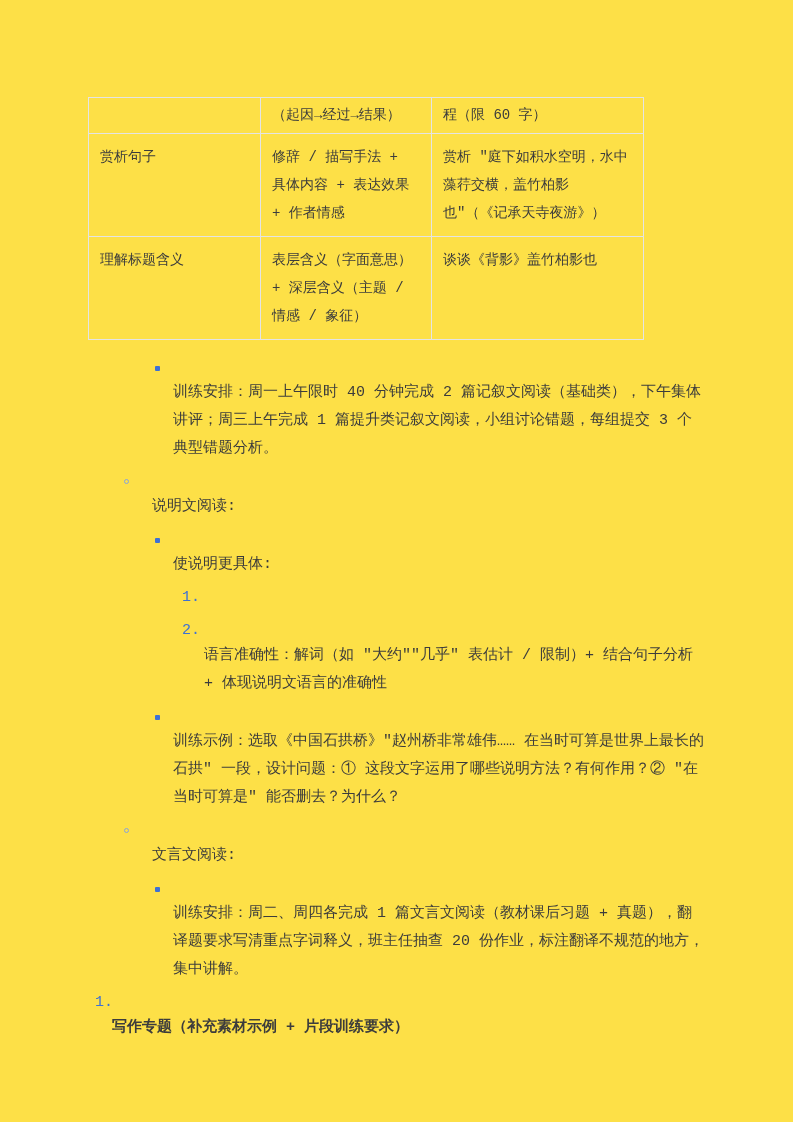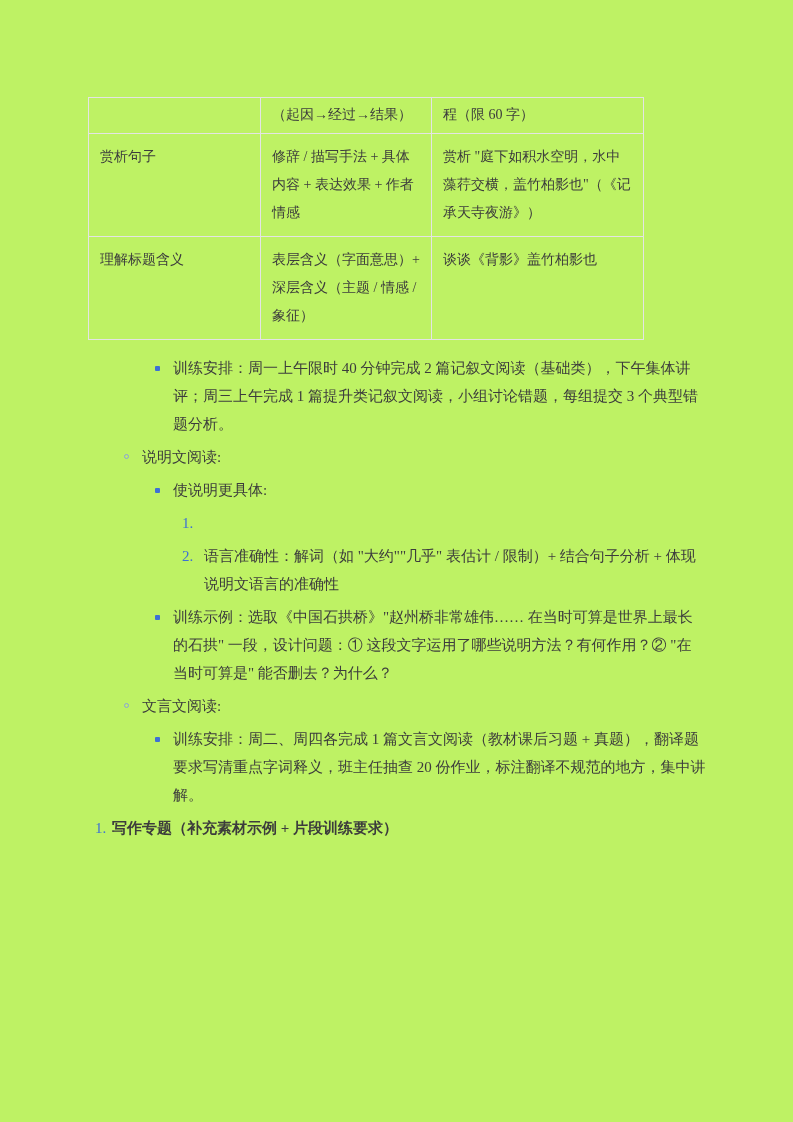--- a/index.html
+++ b/index.html
@@ -6,24 +6,24 @@
     --text:#3c3c3c;
     --accent:#3e71d4;
     --circle:#8aa4d8;
     --border:#e4e4e4;
   }
   *{margin:0;padding:0;box-sizing:border-box;}
   html,body{background:#f0f0f0;}
   .page{
     position:relative;
     width:793px;height:1122px;
-    background:#bef264;
+    background:#fde047;
     margin:0 auto;
     overflow:hidden;
-    font-family:Liberation Serif, serif;
+    font-family:Liberation Mono, monospace;
     color:var(--text);
   }
   .content{
     position:absolute;
     left:88px;top:97px;
     width:618px;
   }
   
   table.doc-table{
     border-collapse:collapse;
@@ -41,24 +41,24 @@
   }
   table.doc-table tr.cont-row td{
     padding-top:3px;
     padding-bottom:3px;
     height:36px;
   }
   
   .outline{margin-top:14px;font-size:15px;line-height:28px;}
   .li{display:flex;margin-bottom:5px;}
   .li .marker{flex:none;display:block;}
-  .li .txt{flex:1;min-width:0;}
+  .li .txt{flex:1;min-width:0;margin-top:25px;}
   
   .lvl1{padding-left:7px;}  .lvl1 .marker{width:17px;}
-  .lvl2{padding-left:36px;} .lvl2 .marker{width:18px;}
+  .lvl2{padding-left:36px;gap:10px;} .lvl2 .marker{width:18px;}
   .lvl3{padding-left:67px;} .lvl3 .marker{width:18px;}
   .lvl4{padding-left:94px;} .lvl4 .marker{width:22px;}
   
   .marker .sq{
     display:block;width:5px;height:5px;
     background:var(--accent);
     border-radius:1px;
     margin-top:12px;
   }
   .marker .ci{

